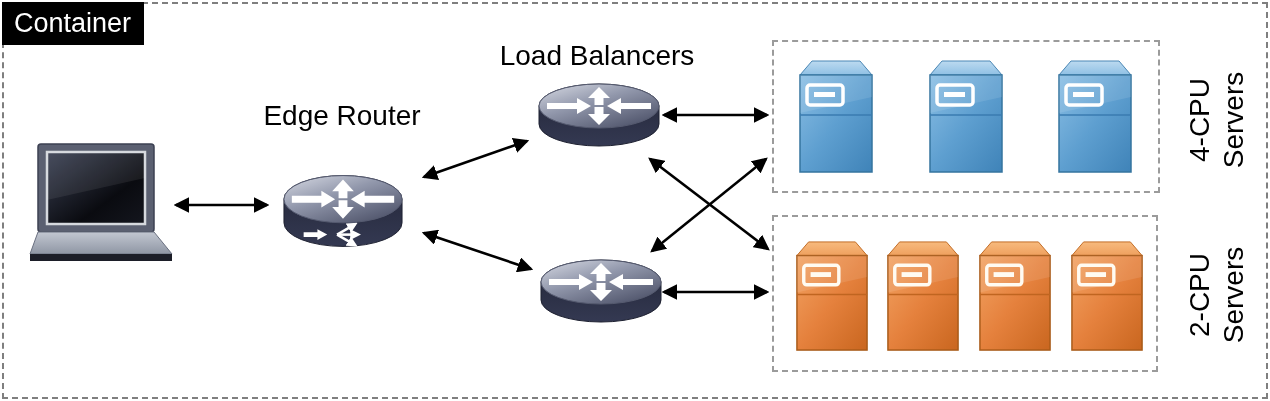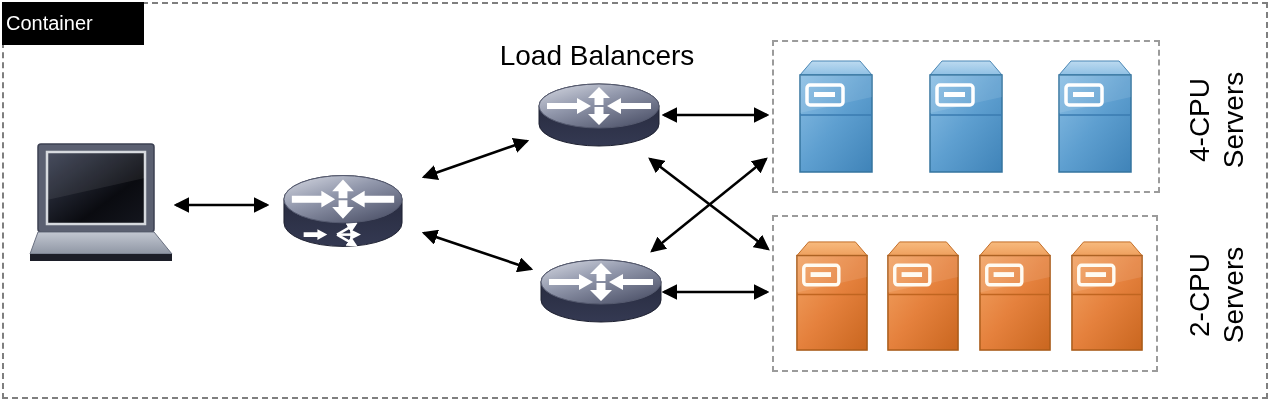--- a/index.html
+++ b/index.html
@@ -3,21 +3,21 @@
 <meta charset="utf-8">
 <style>
   html,body{margin:0;padding:0;background:#fff;}
   #stage{
     position:relative;width:1270px;height:401px;background:#ffffff;
     font-family:"Liberation Sans",sans-serif;color:#000;overflow:hidden;
   }
   .outer-border{position:absolute;left:2px;top:2px;right:2px;bottom:2px;border:2px dashed #7f7f7f;}
   .container-label{
     position:absolute;left:2px;top:2px;width:142px;height:43px;background:#000;color:#fff;
-    font-size:20px;line-height:43px;padding-left:4px;box-sizing:border-box;z-index:5;
+    font-size:27px;line-height:43px;padding-left:12px;box-sizing:border-box;z-index:5;
   }
   .node-label{position:absolute;font-size:28px;text-align:center;white-space:nowrap;}
   .icon{position:absolute;}
   .group-box{position:absolute;border:2px dashed #9b9b9b;box-sizing:border-box;}
   .server{position:absolute;}
   .vlabel{
     position:absolute;display:flex;flex-direction:column;justify-content:center;align-items:center;
     transform:rotate(-90deg);font-size:28px;line-height:1.22;text-align:center;
   }
   .arrow-layer{position:absolute;left:0;top:0;pointer-events:none;}
@@ -71,20 +71,21 @@
       </marker>
       <marker id="fanHead" viewBox="0 0 10 10" refX="7" refY="5" markerWidth="4.2" markerHeight="4.2" orient="auto">
         <path d="M0,0 L10,5 L0,10 z" fill="#fff"></path>
       </marker>
     </defs>
   </svg>
 
   <div class="outer-border"></div>
   <div class="container-label">Container</div>
 
+  <div class="node-label" style="left:248px;top:100px;width:188px;">Edge Router</div>
   <div class="node-label" style="left:478px;top:40px;width:238px;">Load Balancers</div>
 
   <svg class="icon" style="left:28px;top:138px;" width="150" height="128" viewBox="0 0 150 128">
     <rect x="10" y="6" width="116" height="88" rx="3" fill="#5b6071" stroke="#3c4052" stroke-width="1.5"></rect>
     <rect x="19" y="14" width="98" height="72" fill="url(#gScreen)" stroke="#d6d9de" stroke-width="2.5"></rect>
     <path d="M19,14 h98 v26 L19,62 z" fill="#ffffff" opacity="0.07"></path>
     <polygon points="10,94 126,94 144,116 2,116" fill="url(#gBase)" stroke="#6a7080" stroke-width="1"></polygon>
     <polygon points="2,116 144,116 144,123 2,123" fill="#1c1e28"></polygon>
   </svg>
 

